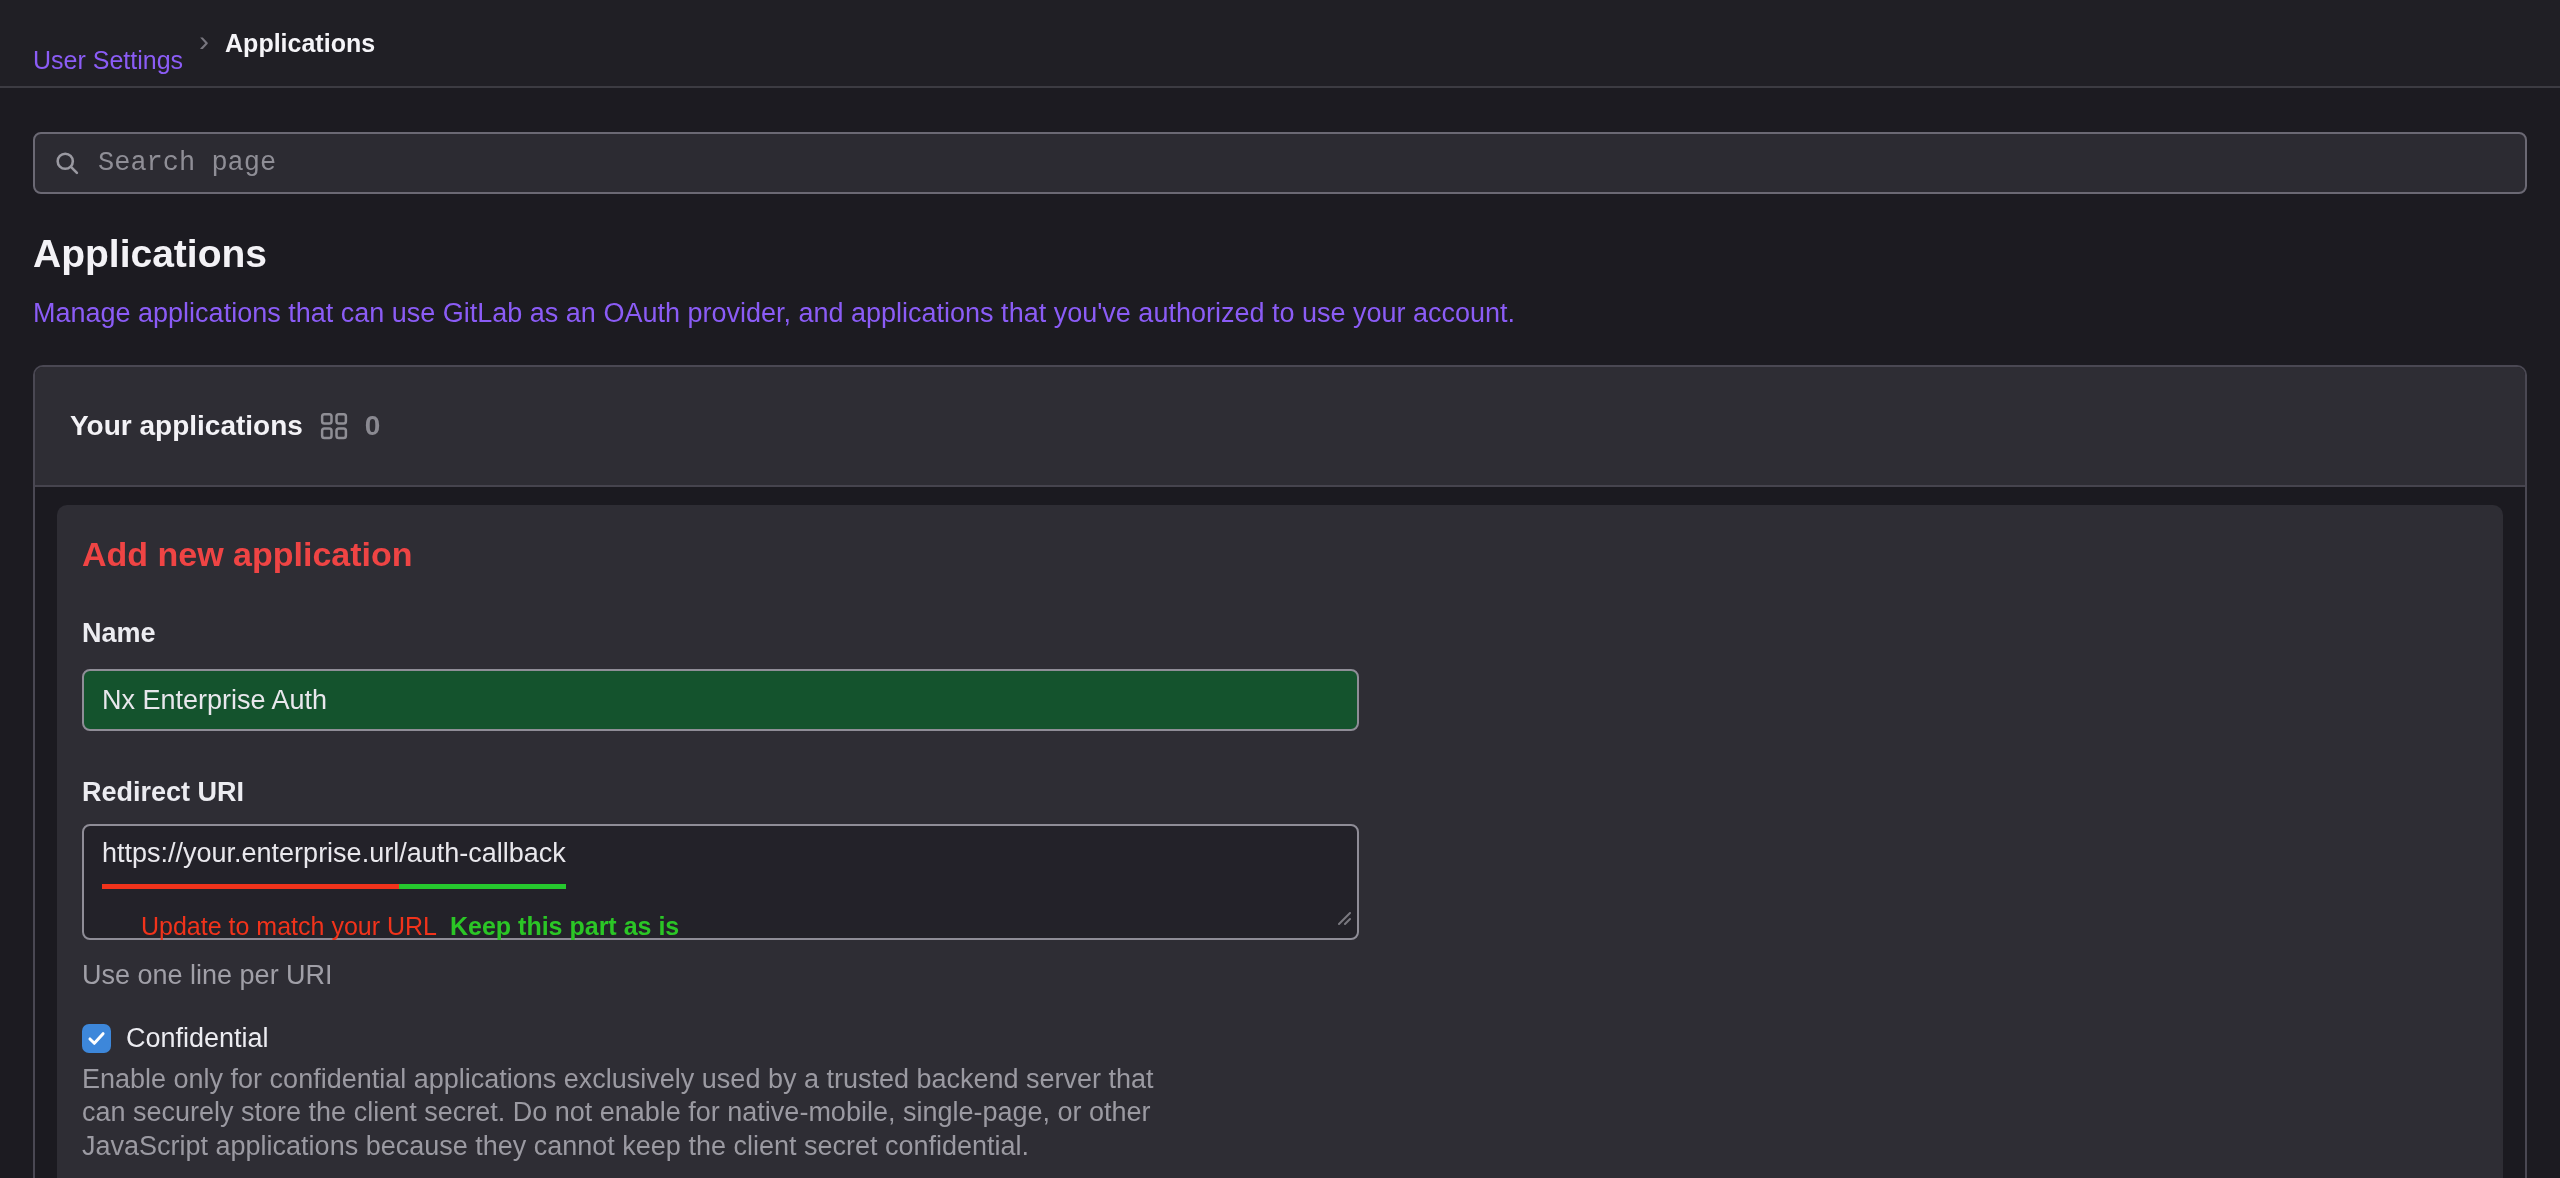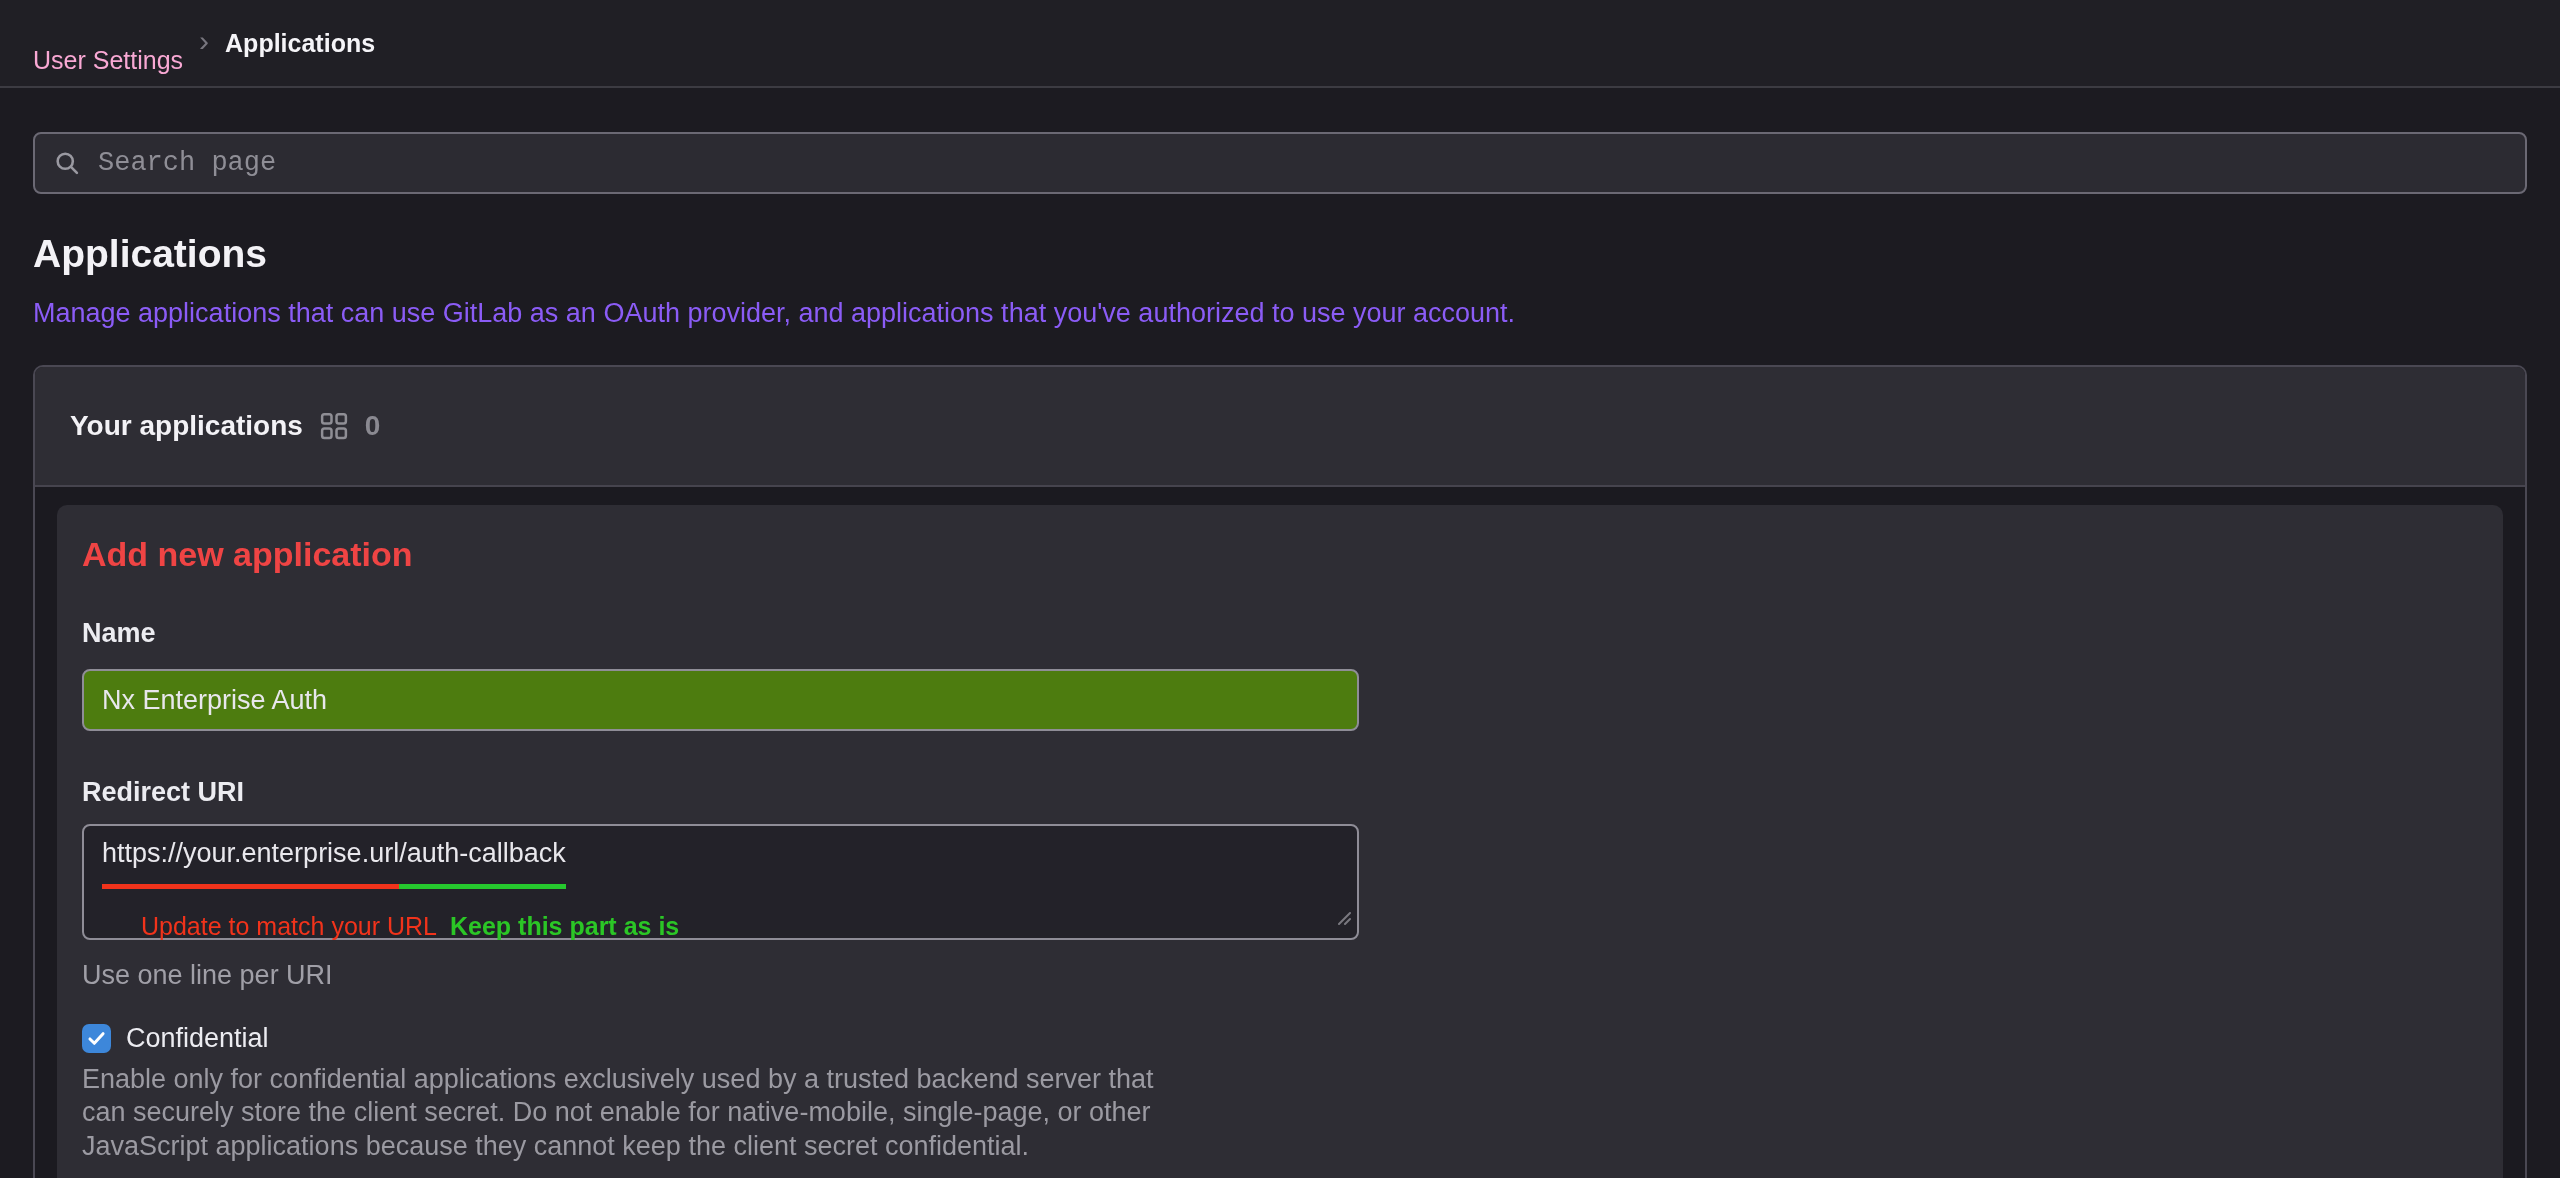--- a/index.html
+++ b/index.html
@@ -10,21 +10,21 @@
     color:#ececf1;
     overflow:hidden;
   }
 
   
   .topbar {
     height:88px; background:#201f25; border-bottom:2px solid #3c3b42;
     display:flex; align-items:center; padding:0 33px;
   }
   .breadcrumb { display:flex; align-items:center; gap:16px; font-size:25px; }
-  .crumb-link { color:#f9a8d4; cursor:pointer;margin-top:35px; }
+  .crumb-link { color:#8b5cf6; cursor:pointer;margin-top:35px; }
   .crumb-sep { color:#77757e; font-size:30px; line-height:1; transform:translateY(-2px); }
   .crumb-current { color:#f5f4f8; font-weight:700; }
 
   
   .content { padding:0 33px; }
 
   .searchbar {
     margin-top:44px; height:62px; border:2px solid #6b6974; border-radius:8px;
     background:#2c2b32; display:flex; align-items:center; padding:0 18px; gap:17px;font-family:Liberation Mono, monospace;
   }
@@ -49,21 +49,21 @@
   .card-body { background:#1b1a20; padding:18px 22px; height:898px; }
   .panel { background:#2e2d34; border-radius:10px; padding:16px 25px 40px; height:860px; }
 
   .panel-title { font-size:34px; font-weight:700; color:#ef4444; margin-top:14px; }
   .field-label { font-size:27px; font-weight:700; color:#ececf1; display:block; }
   .label-name { margin-top:44px; }
   .label-redirect { margin-top:46px; }
 
   .text-input {
     margin-top:20px; display:block; width:1277px; height:62px;
-    background:#4d7c0f; border:2px solid #8f8d97; border-radius:8px;
+    background:#14532d; border:2px solid #8f8d97; border-radius:8px;
     color:#e8e7ec; font-size:27px; padding:0 18px; font-family:inherit; outline:none;
   }
 
   
   .fake-textarea {
     margin-top:16px; position:relative; width:1277px; height:116px;
     background:#232229; border:2px solid #8f8d97; border-radius:8px;
     padding:12px 18px; font-size:27px; color:#e9e8ed; cursor:text;
   }
   .uri-red   { border-bottom:5px solid #f1331b; padding-bottom:16px; }

